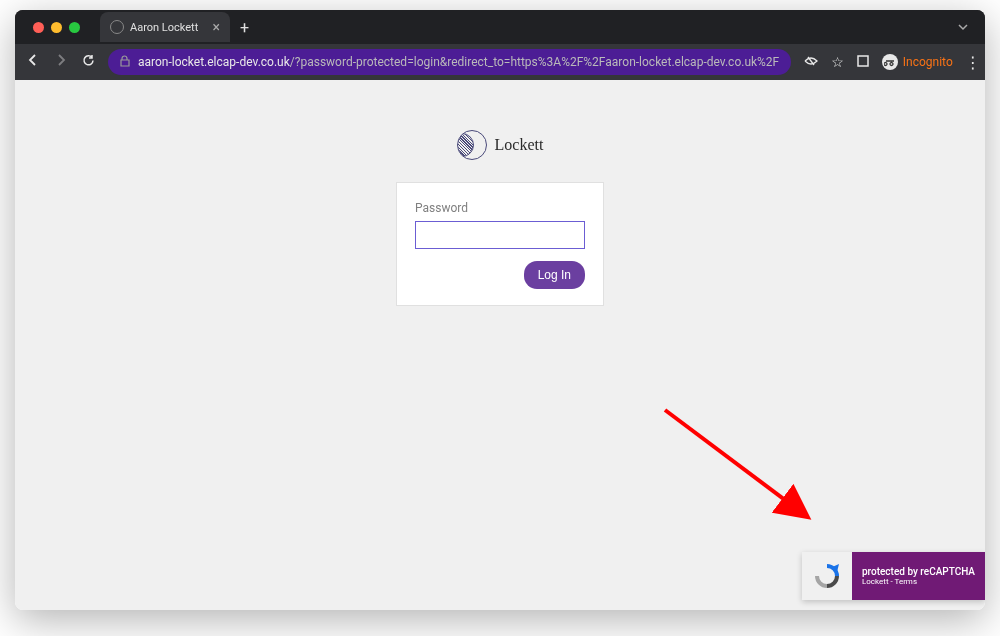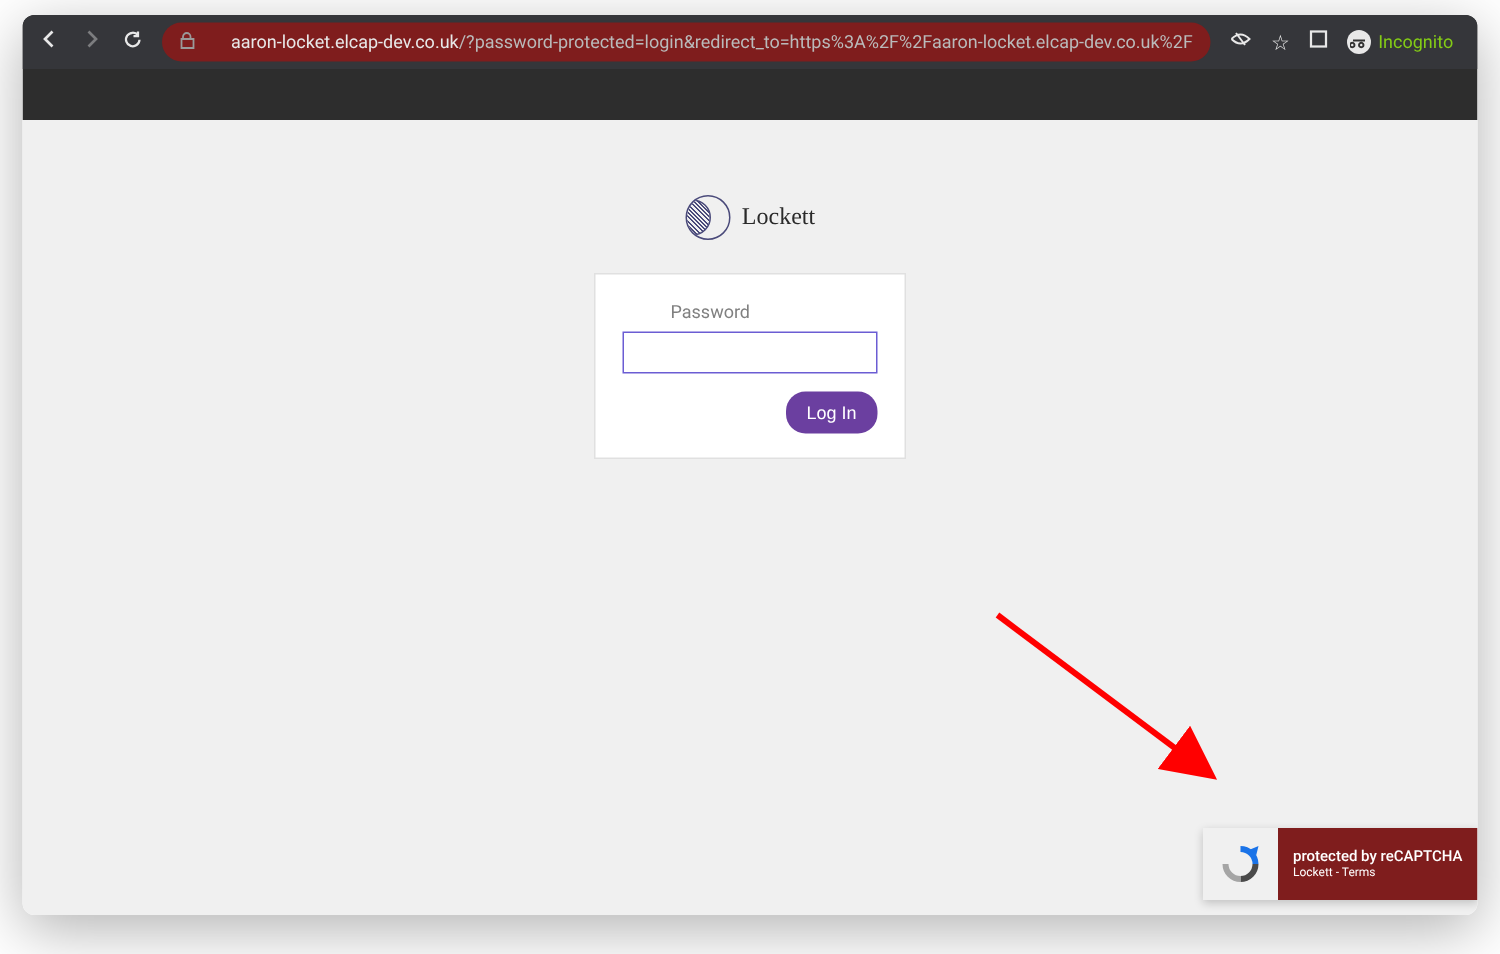--- a/index.html
+++ b/index.html
@@ -101,27 +101,27 @@
       font-size: 15px;
       cursor: pointer;
     }
     .nav-reload {
       color: #e8e8e8;
       font-size: 14px;
       cursor: pointer;
     }
     .address-bar {
       flex: 1;
-      background: #7f1d1d;
+      background: #4c1d95;
       border-radius: 20px;
       height: 26px;
       display: flex;
       align-items: center;
       padding: 0 12px;
-      gap: 24px;
+      gap: 8px;
     }
     .lock-icon {
       color: #9a9a9a;
       font-size: 11px;
     }
     .url-text {
       color: #bababa;
       font-size: 12px;
       white-space: nowrap;
       overflow: hidden;
@@ -136,21 +136,21 @@
       color: #e8e8e8;
     }
     .nav-icon {
       font-size: 14px;
       cursor: pointer;
     }
     .incognito-badge {
       display: flex;
       align-items: center;
       gap: 5px;
-      color: #84cc16;
+      color: #f97316;
       font-size: 12px;
     }
     .incognito-icon {
       width: 16px;
       height: 16px;
       background: #e8e8e8;
       border-radius: 50%;
       display: flex;
       align-items: center;
       justify-content: center;
@@ -203,21 +203,20 @@
       background: #fff;
       border: 1px solid #e0e0e0;
       width: 208px;
       padding: 18px 18px 16px;
     }
     .field-label {
       font-size: 12px;
       color: #808080;
       margin-bottom: 6px;
       display: block;
-      margin-left: 32px;
     }
     .password-input {
       width: 100%;
       height: 28px;
       border: 1px solid #6b5dd3;
       padding: 0 6px;
       font-size: 13px;
       margin-bottom: 12px;
     }
     .login-btn {
@@ -239,21 +238,21 @@
       box-shadow: 0 2px 6px rgba(0,0,0,0.2);
     }
     .recaptcha-logo-box {
       width: 50px;
       background: #f0f0f0;
       display: flex;
       align-items: center;
       justify-content: center;
     }
     .recaptcha-text-box {
-      background: #7f1d1d;
+      background: #701a75;
       color: #fff;
       padding: 6px 10px;
       display: flex;
       flex-direction: column;
       justify-content: center;
     }
     .recaptcha-title {
       font-size: 10px;
       font-weight: 500;
     }
@@ -274,20 +273,38 @@
       content: '';
       display: table;
       clear: both;
     }
   </style>
 </head>
 <body>
 
 <div class="browser-window">
   <div class="browser-chrome">
+    <div class="tab-bar">
+      <div class="window-controls">
+        <div class="window-btn btn-close"></div>
+        <div class="window-btn btn-min"></div>
+        <div class="window-btn btn-max"></div>
+      </div>
+      <div class="tab">
+        <span class="tab-favicon"></span>
+        <span>Aaron Lockett</span>
+        <span class="tab-close">×</span>
+      </div>
+      <div class="new-tab">+</div>
+      <div class="tab-bar-right">
+        <svg width="12" height="12" viewBox="0 0 12 12">
+            <path d="M2 4 L6 8 L10 4" stroke="#aaa" stroke-width="1.5" fill="none"></path>
+          </svg>
+      </div>
+    </div>
     <div class="nav-bar">
       <span class="nav-arrow">
         <svg width="16" height="16" viewBox="0 0 16 16">
             <path d="M10 3 L5 8 L10 13" stroke="#e8e8e8" stroke-width="1.8" fill="none"></path>
           </svg>
       </span>
       <span class="nav-arrow" style="opacity:0.4">
         <svg width="16" height="16" viewBox="0 0 16 16">
             <path d="M6 3 L11 8 L6 13" stroke="#e8e8e8" stroke-width="1.8" fill="none"></path>
           </svg>

